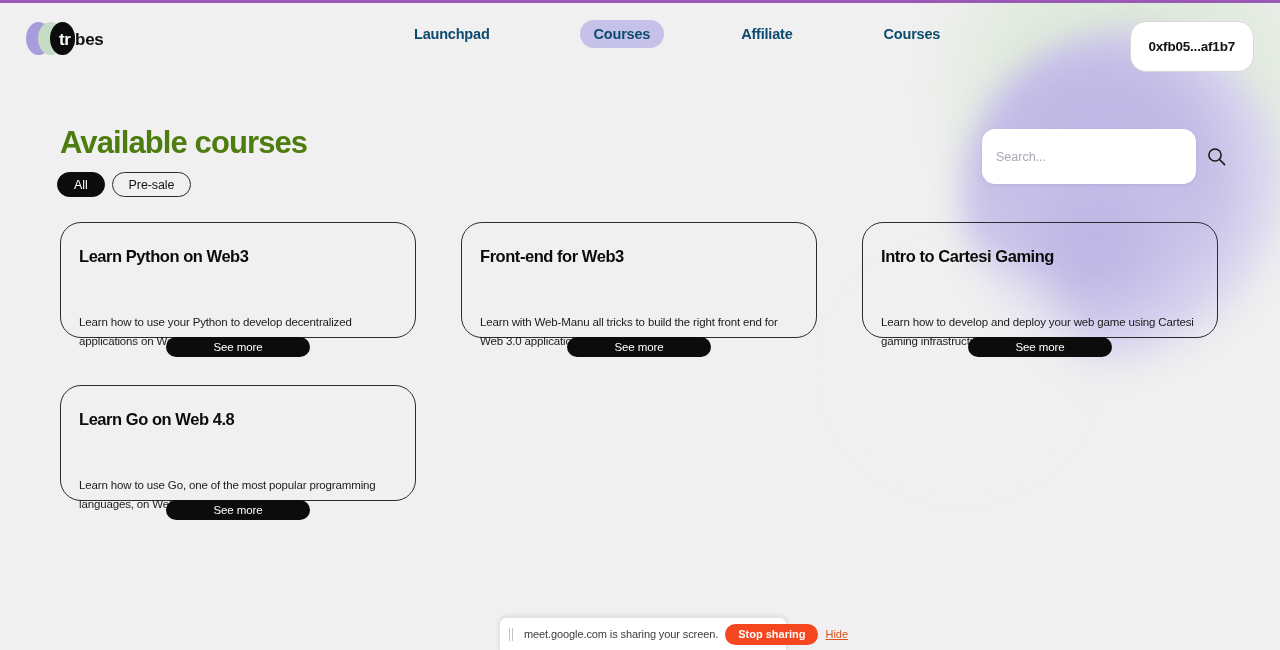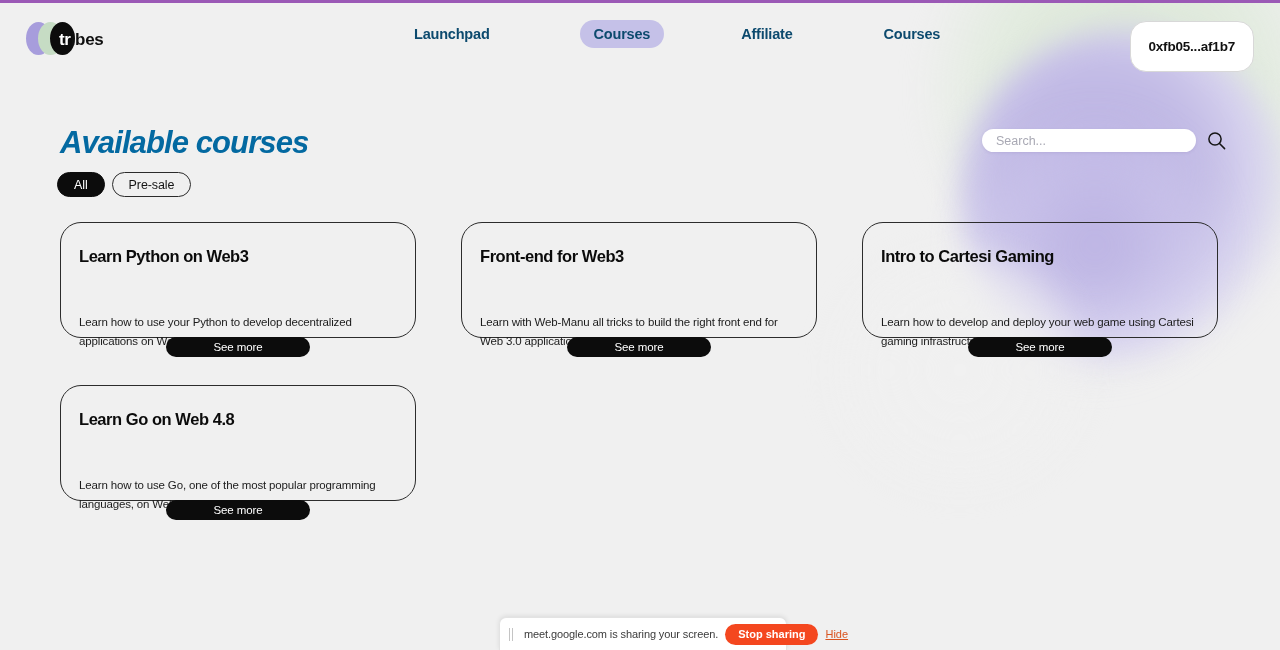--- a/index.html
+++ b/index.html
@@ -167,23 +167,22 @@
     z-index: 10;
   }
 
   #page-title {
     position: absolute;
     left: 60px;
     top: 60px;
     font-size: 31px;
     font-weight: 700;
     letter-spacing: -0.9px;
-    color: #0369a1;
+    color: #4d7c0f;
     margin: 0;
-    font-style: italic;
   }
 
   #filters {
     position: absolute;
     left: 57px;
     top: 107px;
     display: flex;
     gap: 7px;
     align-items: center;
   }
@@ -219,21 +218,21 @@
     gap: 9px;
   }
   #search-input {
     width: 186px;
     height: 23px;
     border-radius: 13px;
     border: none;
     outline: none;
     background: #ffffff;
     box-shadow: 0 1px 3px rgba(90,80,140,0.13);
-    padding: 0 14px;
+    padding: 16px 14px;
     font-size: 12.5px;
     font-family: "Liberation Sans", sans-serif;
     color: #404040;
   }
   #search-input::placeholder { color: #a9a9b4; }
   #search-icon-btn {
     width: 22px;
     height: 22px;
     display: flex;
     align-items: center;

